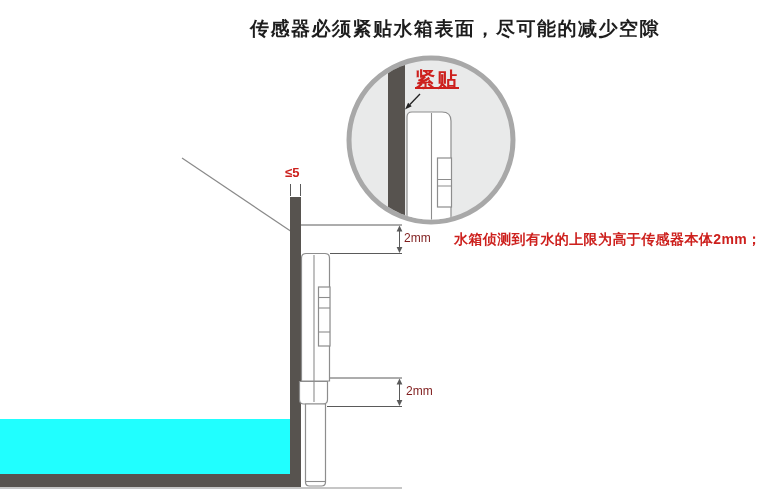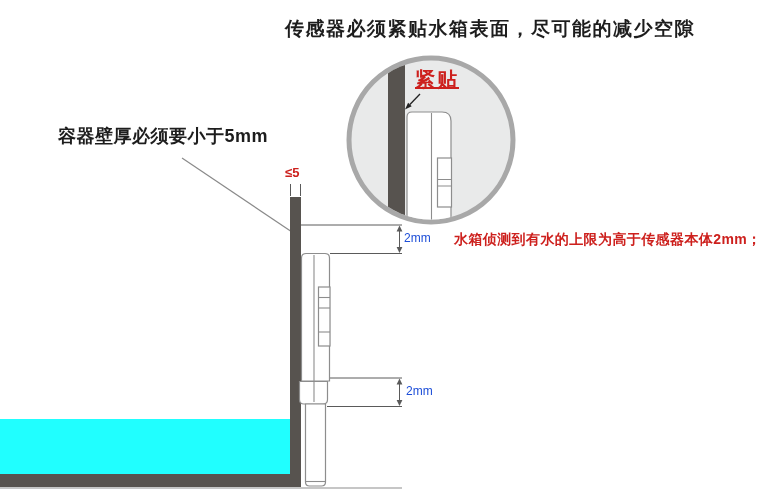--- a/index.html
+++ b/index.html
@@ -8,34 +8,34 @@
   }
   html,body{margin:0;padding:0;background:#ffffff;}
   .stage{
     position:relative; width:760px; height:493px; overflow:hidden;
     background:#ffffff; font-family:"Liberation Sans", sans-serif;
   }
   .stage svg{position:absolute;left:0;top:0;}
   .txt{position:absolute; white-space:nowrap; line-height:1.15;}
   .title{
     left:250px; top:18px; font-size:19px; font-weight:bold;
-    letter-spacing:1.5px; color:var(--ink);margin-left:35px;
+    letter-spacing:1.5px; color:var(--ink);
   }
   .wall-label{
     left:58px; top:126px; font-size:18px; font-weight:bold;
     letter-spacing:0.5px; color:var(--ink);
   }
   .tight-fit{
     left:415px; top:68px; font-size:20px; font-weight:bold;
     letter-spacing:2px; color:var(--red);text-decoration:underline;
   }
   .le5{
     left:285px; top:166px; font-size:13px; font-weight:bold; color:var(--red);
   }
-  .dim-label{font-size:12px; color:#1d4ed8;}
+  .dim-label{font-size:12px; color:#7f1d1d;}
   .dim-upper{left:404px; top:232px;}
   .dim-lower{left:406px; top:385px;}
   .note{font-size:14px; font-weight:bold; color:var(--red); letter-spacing:0.4px;}
   .note-upper{left:454px; top:231px;}
   .note-lower{left:437px; top:379px;}
 
   
   .f-wall{fill:var(--wall);stroke:none;}
   .f-water{fill:var(--water);stroke:none;}
   .f-lens{fill:var(--lens);stroke:var(--ring);stroke-width:5;}
@@ -115,19 +115,18 @@
         <line class="thin" x1="437.5" y1="186" x2="451.5" y2="186"></line>
       </g>
       <g>
         <line class="blackln" x1="420" y1="94" x2="409.9" y2="104.5"></line>
         <polygon class="blackfill" points="405,109.5 411.7,106.2 408.1,102.7"></polygon>
       </g>
     </g>
   </svg>
 
   <div class="txt title">传感器必须紧贴水箱表面，尽可能的减少空隙</div>
-  <div class="txt wall-label">容器壁厚必须要小于5mm</div>
   <div class="txt tight-fit">紧贴</div>
   <div class="txt le5">≤5</div>
   <div class="txt dim-label dim-upper">2mm</div>
   <div class="txt note note-upper">水箱侦测到有水的上限为高于传感器本体2mm；</div>
   <div class="txt dim-label dim-lower">2mm</div>
 </div>
 
 </body></html>

